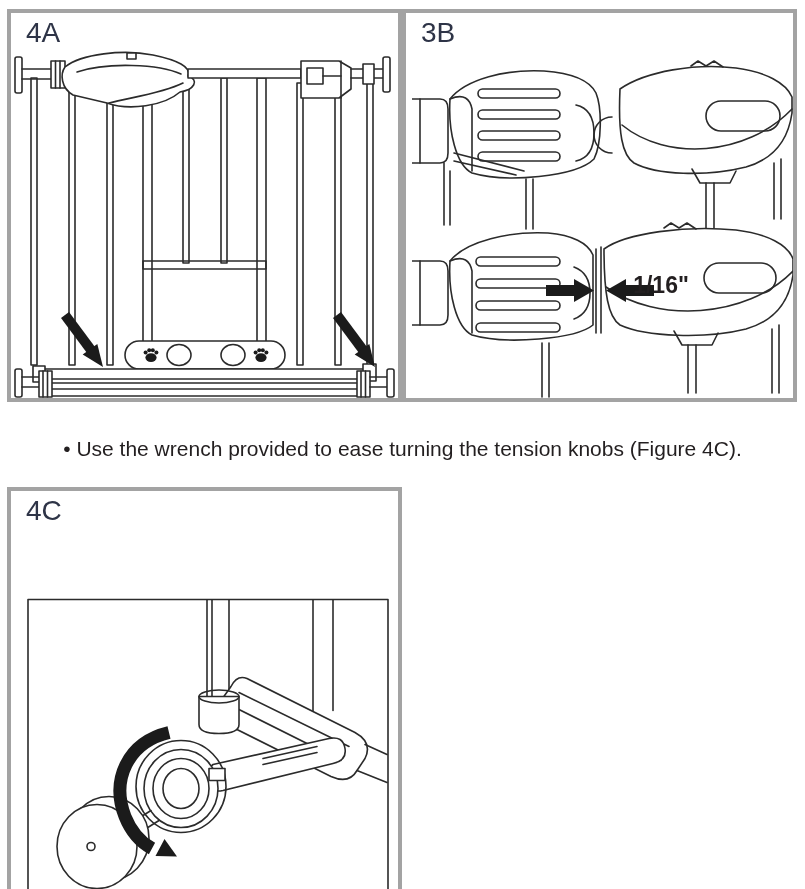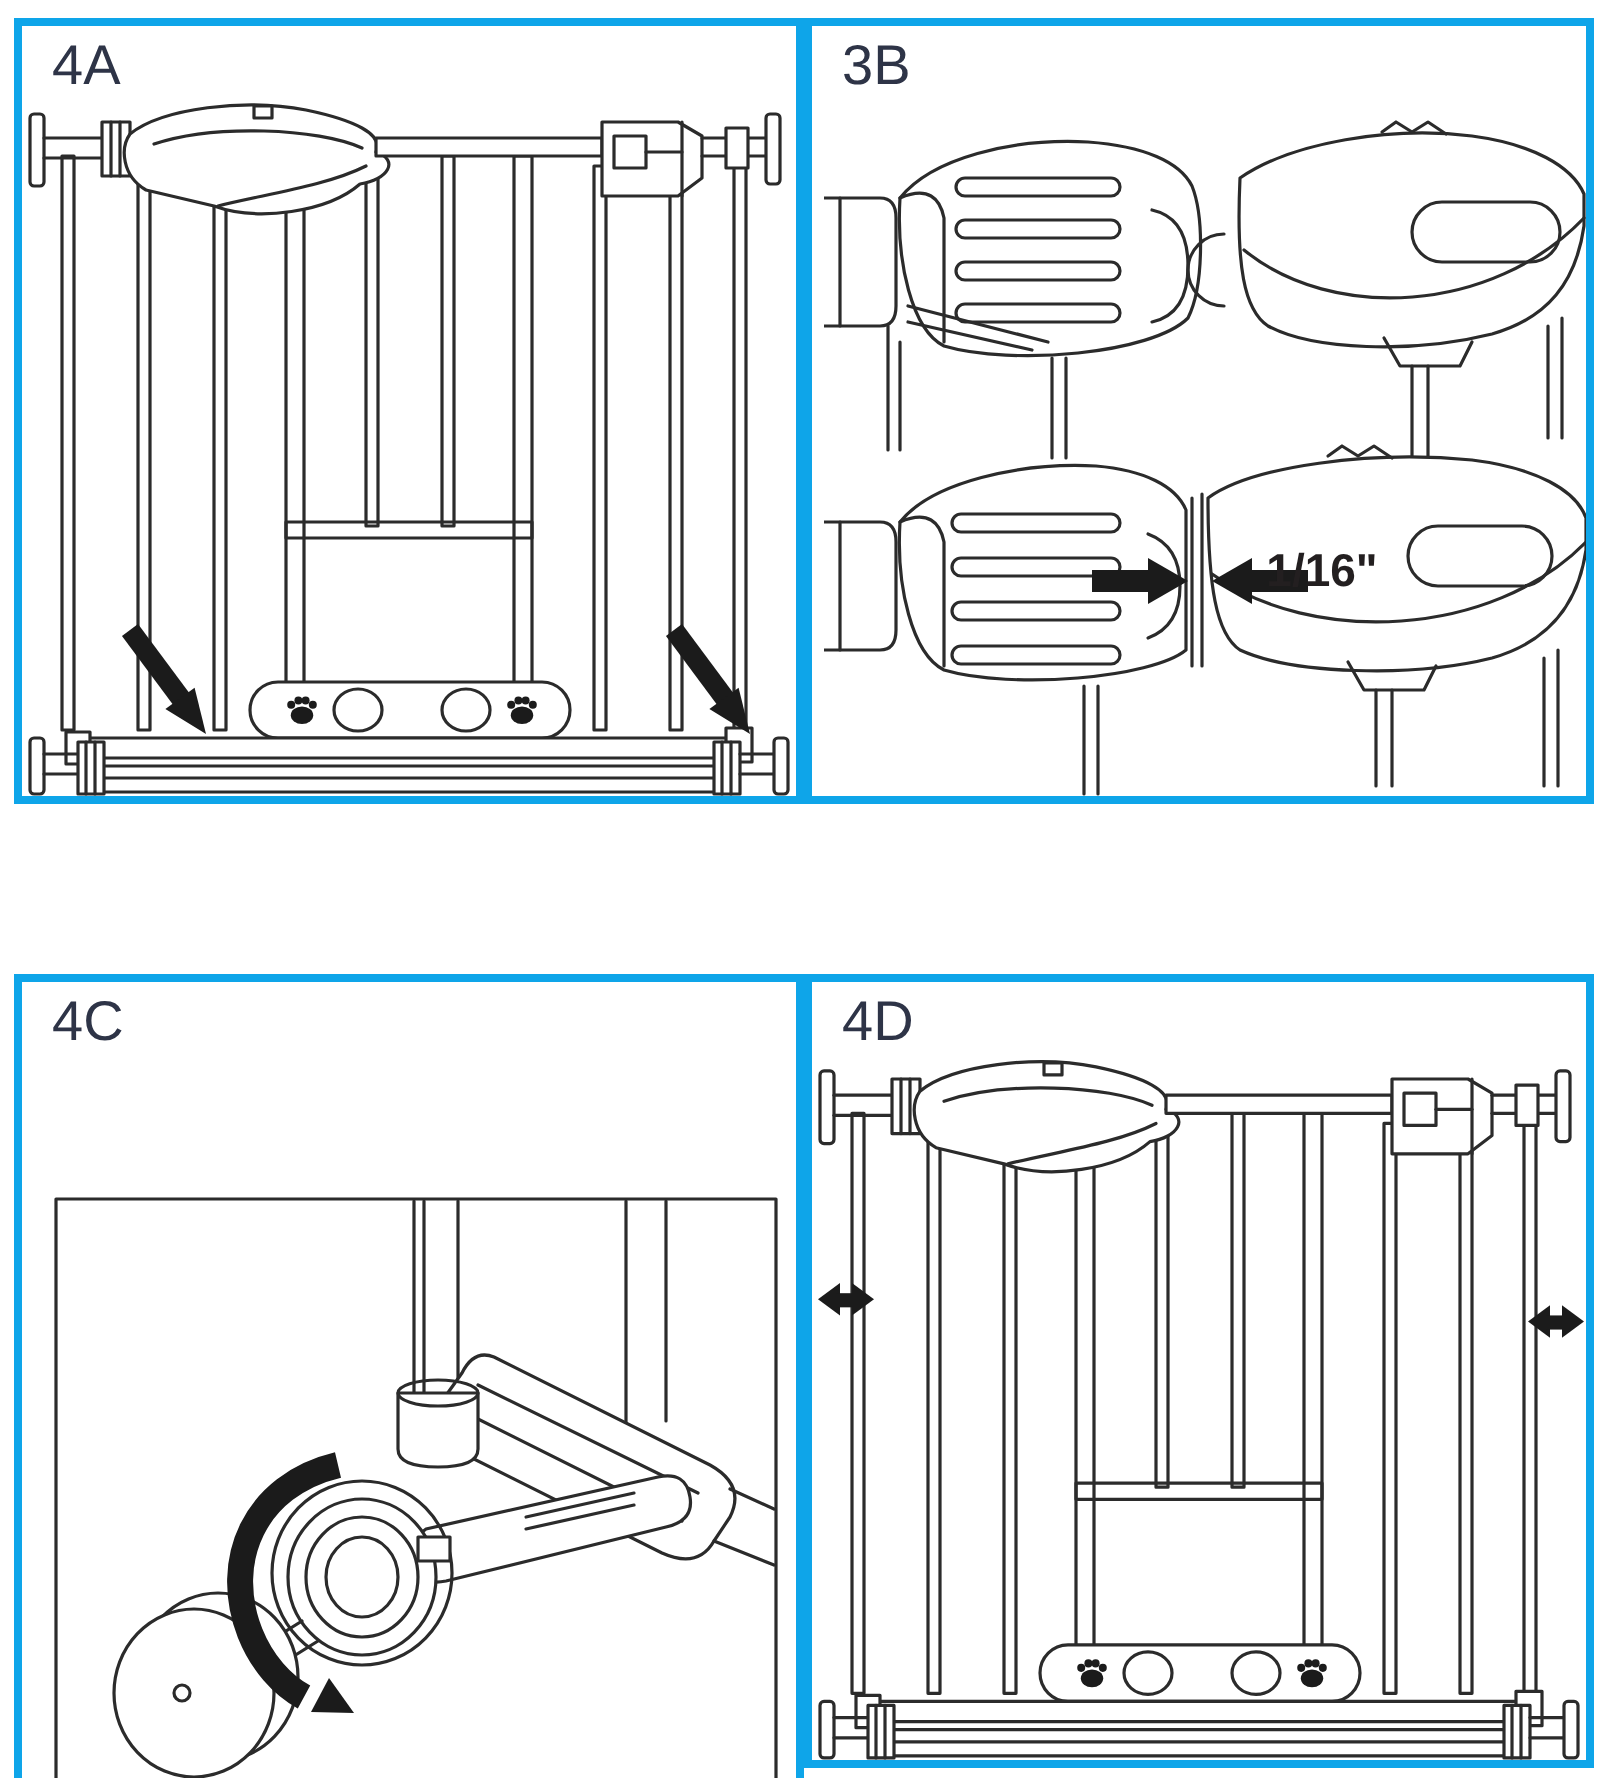--- a/index.html
+++ b/index.html
@@ -1,18 +1,18 @@
 <!DOCTYPE html>
 <html><head>
 <meta charset="utf-8">
 <style>
   html,body{margin:0;padding:0;background:#ffffff;}
   .page{position:relative;width:805px;height:889px;background:#ffffff;overflow:hidden;
         font-family:"Liberation Sans",sans-serif;}
-  .panel{position:absolute;box-sizing:border-box;border:4px solid #0ea5e9;background:#ffffff;}
+  .panel{position:absolute;box-sizing:border-box;border:4px solid #a3a3a3;background:#ffffff;}
   #panel-4a{left:7px;top:9px;width:395px;height:393px;}
   #panel-4b{left:402px;top:9px;width:395px;height:393px;}
   #panel-4c{left:7px;top:487px;width:395px;height:512px;}
   #panel-4d{left:402px;top:487px;width:395px;height:397px;}
   .fig-label{position:absolute;left:15px;top:4px;font-size:28px;color:#2e3447;z-index:3;}
   .art{position:absolute;left:0;top:0;width:100%;height:100%;}
   .ln{stroke:#2b2b2b;stroke-width:1.6;fill:none;stroke-linejoin:round;stroke-linecap:round;}
   .lnf{stroke:#2b2b2b;stroke-width:1.6;fill:#ffffff;stroke-linejoin:round;}
   .blk{fill:#1b1b1b;stroke:none;}
   .instruction{position:absolute;left:0;top:437px;width:100%;text-align:center;
@@ -184,20 +184,21 @@
           <polygon class="blk" points="188,277.5 168,266 168,289"></polygon>
         </g>
         <g>
           <rect class="blk" x="216" y="272" width="32" height="11"></rect>
           <polygon class="blk" points="200,277.5 220,266 220,289"></polygon>
         </g>
       </g>
     </svg>
   </div>
 
+  <div class="instruction">• Use the wrench provided to ease turning the tension knobs (Figure 4C).</div>
 
   <div class="panel" id="panel-4c">
     <span class="fig-label">4C</span>
     <svg class="art" viewBox="0 0 387 389">
       <rect class="ln" x="17" y="51" width="360" height="324"></rect>
       <g>
         <line class="ln" x1="196" y1="52" x2="196" y2="148"></line>
         <line class="ln" x1="201" y1="52" x2="201" y2="148"></line>
         <line class="ln" x1="218" y1="52" x2="218" y2="148"></line>
         <line class="ln" x1="302" y1="52" x2="302" y2="168"></line>
@@ -225,30 +226,14 @@
         <ellipse class="lnf" cx="86" cy="298" rx="40" ry="42"></ellipse>
         <circle class="ln" cx="80" cy="298" r="4"></circle>
       </g>
       <g>
         <path d="M158,184 C116,194 100,232 114,268 C120,283 130,294 141,300" stroke="#1b1b1b" stroke-width="13" fill="none"></path>
         <polygon class="blk" points="166,308 153.5,290.5 144.5,307.5"></polygon>
       </g>
     </svg>
   </div>
 
-  <div class="panel" id="panel-4d">
-    <span class="fig-label">4D</span>
-    <svg class="art" viewBox="0 0 387 385" preserveAspectRatio="none">
-      <use href="#gate"></use>
-      <g>
-        <polygon class="blk" points="3,157 14,149 14,165"></polygon>
-        <rect class="blk" x="12" y="154" width="9" height="7"></rect>
-        <polygon class="blk" points="31,157 20,149 20,165"></polygon>
-      </g>
-      <g>
-        <polygon class="blk" points="358,168 369,160 369,176"></polygon>
-        <rect class="blk" x="367" y="165" width="9" height="7"></rect>
-        <polygon class="blk" points="386,168 375,160 375,176"></polygon>
-      </g>
-    </svg>
-  </div>
 
 </div>
 
 </body></html>

